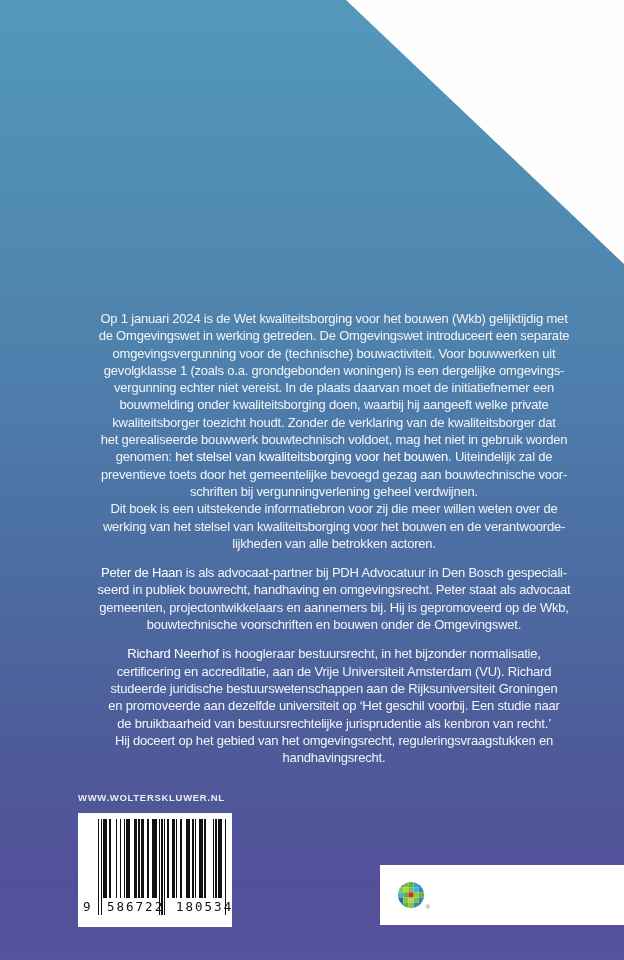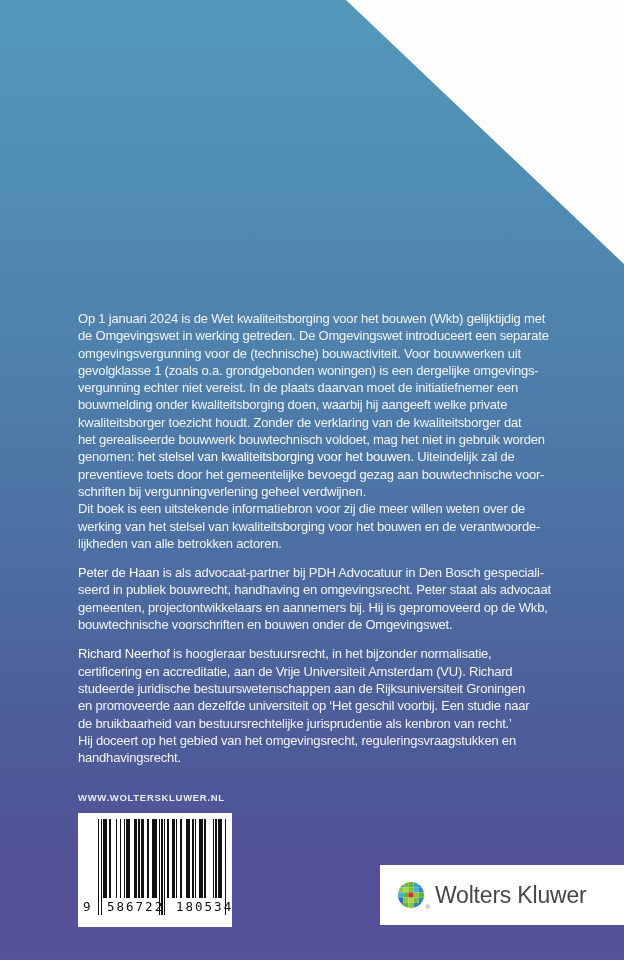--- a/index.html
+++ b/index.html
@@ -5,20 +5,21 @@
   html,body{margin:0;padding:0;background:#222;}
   .cover{
     position:relative;
     width:624px;height:960px;
     margin:0 auto;
     overflow:hidden;
     background:linear-gradient(180deg,
       #5398BB 0%, #5192B6 12%, #4E7EAB 40%,
       #4C6CA1 60%, #4D5B98 78%, #53509A 92%, #55539B 100%);
     font-family:"Liberation Sans", sans-serif;
+    text-align:center;
   }
   .corner-triangle{
     position:absolute;left:346px;top:0;width:278px;height:264px;
     background:#FEFEFE;
     -webkit-clip-path:polygon(0 0,100% 0,100% 100%);
     clip-path:polygon(0 0,100% 0,100% 100%);
   }
   .text-block{
     position:absolute;left:78px;top:310px;width:512px;
     color:#F2F5F8;
@@ -191,16 +192,15 @@
             <rect x="20.8" y="15.600000000000001" width="5.2" height="5.2" fill="#2E86C3"></rect>
             <rect x="0" y="20.8" width="5.2" height="5.2" fill="#2E86C3"></rect>
             <rect x="5.2" y="20.8" width="5.2" height="5.2" fill="#62B52E"></rect>
             <rect x="10.4" y="20.8" width="5.2" height="5.2" fill="#8CC63F"></rect>
             <rect x="15.600000000000001" y="20.8" width="5.2" height="5.2" fill="#2E86C3"></rect>
             <rect x="20.8" y="20.8" width="5.2" height="5.2" fill="#24549C"></rect>
           </g>
       </svg>
       <span class="logo-reg">®</span>
     </span>
-    <span class="logo-text">Wolters Kluwer</span>
   </div>
 
 </div>
 
 </body></html>

